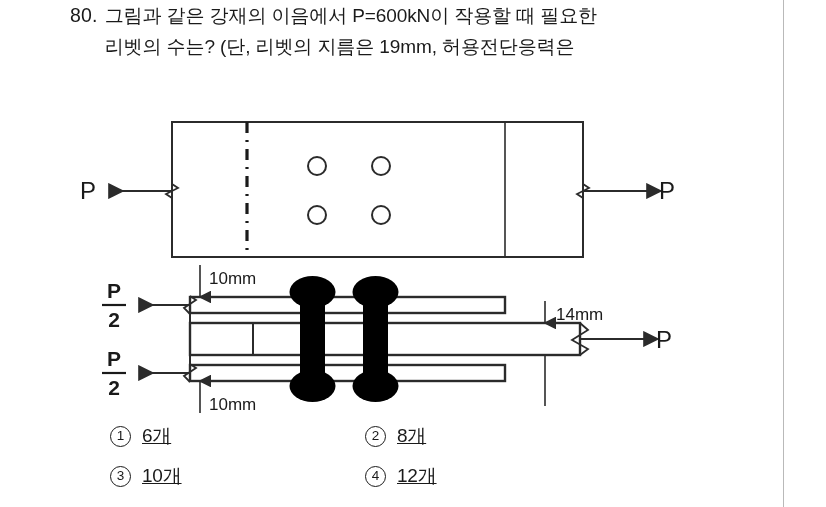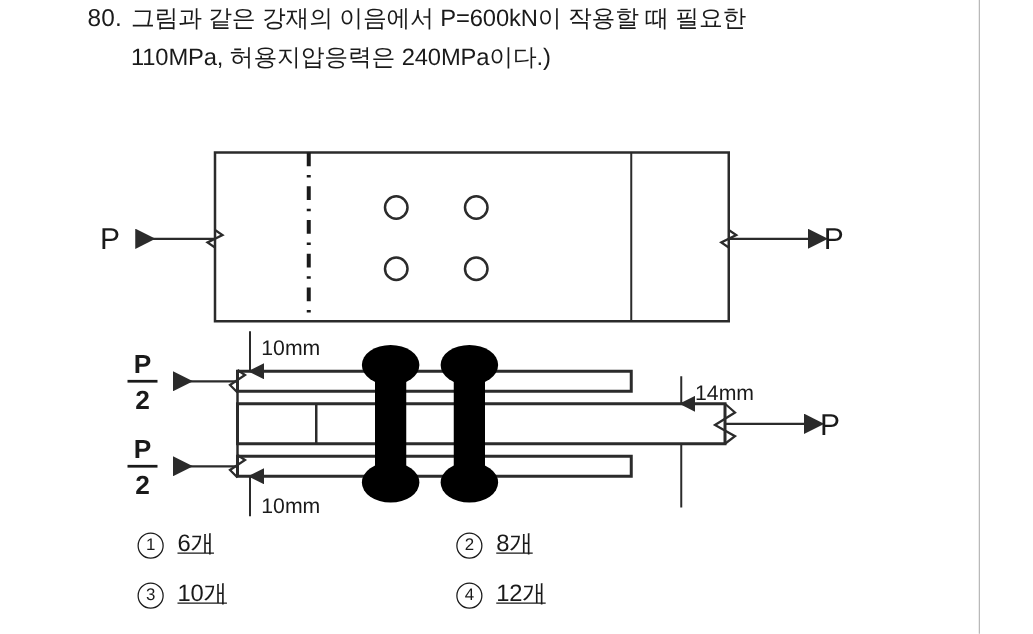--- a/index.html
+++ b/index.html
@@ -104,21 +104,21 @@
 </head>
 <body>
 
 <div class="page-rule"></div>
 
 <div class="question">
   <div class="q-row">
     <div class="q-num">80.</div>
     <div class="q-text">
       <span class="q-line">그림과 같은 강재의 이음에서 P=600kN이 작용할 때 필요한</span>
-      <span class="q-line">110MPa, 허용지압응력은 240MPa이다.)</span>
+      <span class="q-line">리벳의 수는? (단, 리벳의 지름은 19mm, 허용전단응력은</span>
     </div>
   </div>
 </div>
 
 <div class="figure">
   <svg width="783" height="312" viewBox="0 0 783 312" xmlns="http://www.w3.org/2000/svg">
     <defs>
       <marker id="arrL" markerWidth="9" markerHeight="9" refX="8" refY="4.5" orient="auto">
         <path d="M9,0 L9,9 L0,4.5 Z" fill="#2b2b2b"></path>
       </marker>

